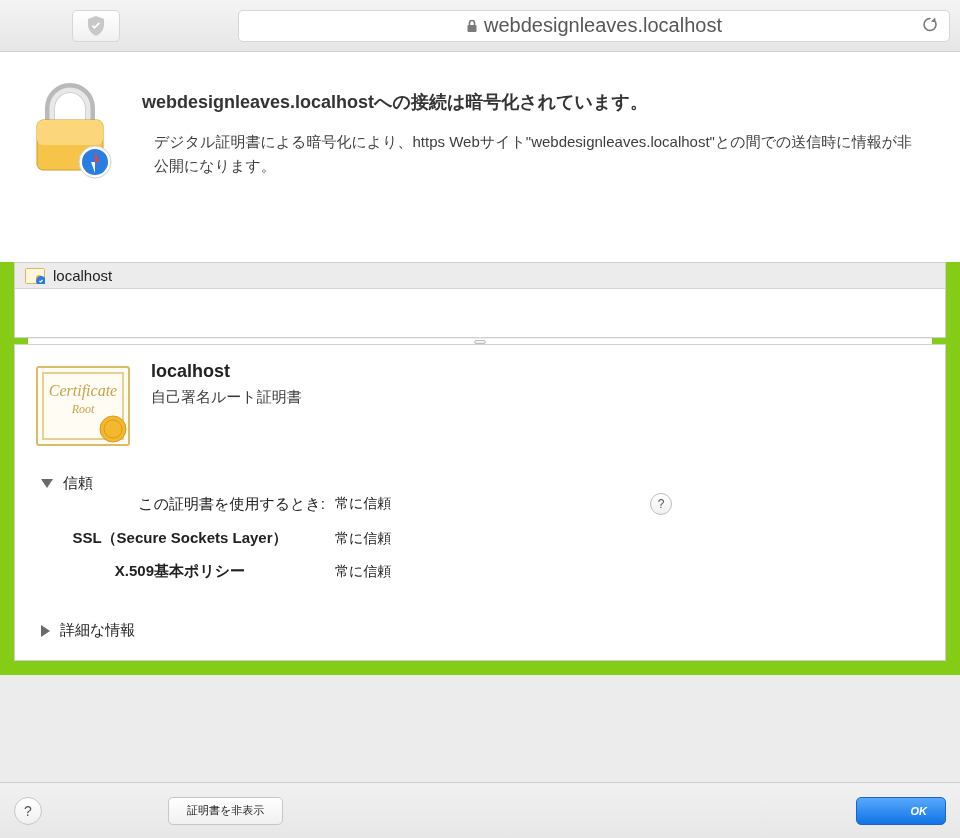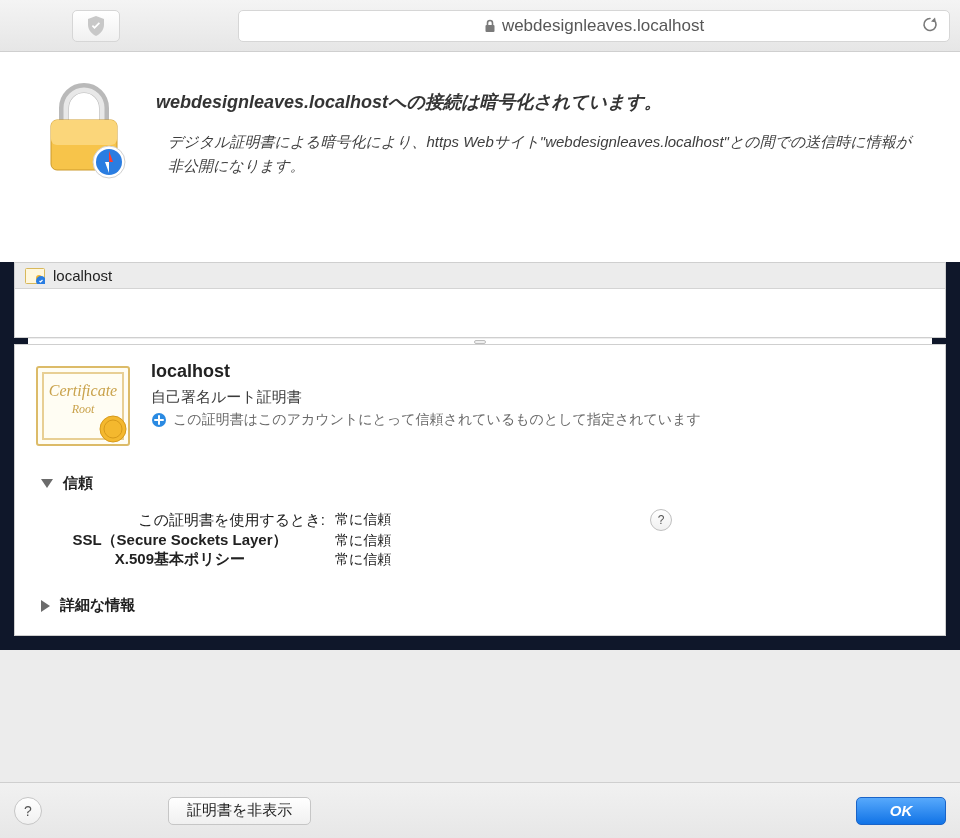--- a/index.html
+++ b/index.html
@@ -42,41 +42,40 @@
     border-radius: 5px;
     display: flex;
     align-items: center;
     justify-content: center;
     gap: 6px;
     margin-left: 110px;
     position: relative;
   }
   .addr .domain {
     color: #575757;
-    font-size: 17px;
+    font-size: 20px;
   }
   .reload {
     position: absolute;
     right: 10px;
     top: 50%;
     transform: translateY(-50%);
     color: #686868;
   }
 
   
   .panel {
     background: #ffffff;
     margin: 0;
   }
   .header {
     display: flex;
     gap: 22px;
-    padding: 30px 34px 80px 34px;
+    padding: 30px 34px 80px 20px;
     background: #ffffff;
-    font-style: italic;
   }
   .lock-wrap {
     width: 100px;
     display: flex;
     justify-content: center;
   }
   .header-text {
     flex: 1;
     padding-top: 8px;
   }
@@ -88,21 +87,21 @@
   }
   .header-text p {
     font-size: 15px;
     color: #3e3e3e;
     line-height: 1.6;
     margin-left: 12px;
   }
 
   .cert-list-wrap {
     padding: 0 14px 14px 14px;
-    background: #0f172a;
+    background: #84cc16;
   }
   .cert-list {
     border: 1px solid #cfcfcf;
     border-radius: 0;
   }
   .cert-row {
     display: flex;
     align-items: center;
     gap: 8px;
     padding: 4px 10px;
@@ -177,28 +176,28 @@
     border-right: 6px solid transparent;
     border-top: 9px solid #6b6b6b;
   }
   .triangle-right {
     width: 0; height: 0;
     border-top: 6px solid transparent;
     border-bottom: 6px solid transparent;
     border-left: 9px solid #6b6b6b;
   }
   .section-label {
-    font-weight: 700;
+    font-weight: 400;
     font-size: 15px;
   }
 
   .trust-grid {
-    margin-top: 16px;
     display: grid;
     grid-template-columns: 300px auto auto;
+    row-gap: 14px;
     align-items: center;
   }
   .trust-grid .k {
     text-align: right;
     padding-right: 10px;
     font-size: 15px;
   }
   .trust-grid .k.bold { font-weight: 700; text-align: center; }
   .trust-grid .v { font-size: 14px; }
   .help-circle {
@@ -226,24 +225,24 @@
     padding: 0 14px;
     gap: 14px;
   }
   .footer .spacer { flex: 1; }
   .btn {
     height: 28px;
     background: linear-gradient(#ffffff, #f0f0f0);
     border: 1px solid #c6c6c6;
     border-radius: 5px;
     padding: 0 18px;
-    font-size: 15px;
+    font-size: 11px;
     display: inline-flex;
     align-items: center;
-    justify-content: center;
+    justify-content: flex-end;
   }
   .btn.primary {
     background: linear-gradient(#57a9fc, #1173e6);
     border: 1px solid #1a64c8;
     color: #fff;
     font-weight: 600;
     min-width: 90px;
     font-style: italic;
   }
   .help-btn {
@@ -327,27 +326,20 @@
             <rect x="8" y="12" width="80" height="66" fill="none" stroke="#e8cf94" stroke-width="2"></rect>
             <text x="48" y="35" font-family="cursive" font-size="16" fill="#c9a24b" text-anchor="middle" font-style="italic">Certificate</text>
             <text x="48" y="52" font-family="cursive" font-size="12" fill="#c9a24b" text-anchor="middle" font-style="italic">Root</text>
             <circle cx="78" cy="68" r="13" fill="#f4b82e" stroke="#d79a1a"></circle>
             <circle cx="78" cy="68" r="9" fill="none" stroke="#d79a1a"></circle>
           </svg>
         </div>
         <div class="cert-meta">
           <h3>localhost</h3>
           <div class="sub">自己署名ルート証明書</div>
-          <div class="trust-line">
-            <svg width="16" height="16" viewBox="0 0 16 16">
-              <circle cx="8" cy="8" r="7" fill="#2a8ae2"></circle>
-              <path d="M8 4v8M4 8h8" stroke="#fff" stroke-width="2" stroke-linecap="round"></path>
-            </svg>
-            <span>この証明書はこのアカウントにとって信頼されているものとして指定されています</span>
-          </div>
         </div>
       </div>
 
       <div class="disclosure-row">
         <span class="triangle-down"></span>
         <span class="section-label">信頼</span>
       </div>
 
       <div class="trust-grid">
         <div class="k">この証明書を使用するとき:</div>
@@ -356,21 +348,21 @@
 
         <div class="k bold">SSL（Secure Sockets Layer）</div>
         <div class="v">常に信頼</div>
         <div></div>
 
         <div class="k bold">X.509基本ポリシー</div>
         <div class="v">常に信頼</div>
         <div></div>
       </div>
 
-      <div class="disclosure-row" style="margin-top:27px;">
+      <div class="disclosure-row" style="margin-top:40px;">
         <span class="triangle-right"></span>
         <span class="section-label">詳細な情報</span>
       </div>
     </div>
   </div>
 </div>
 
 <div class="footer">
   <span class="help-btn">?</span>
   <span class="btn" style="margin-left:112px;">

